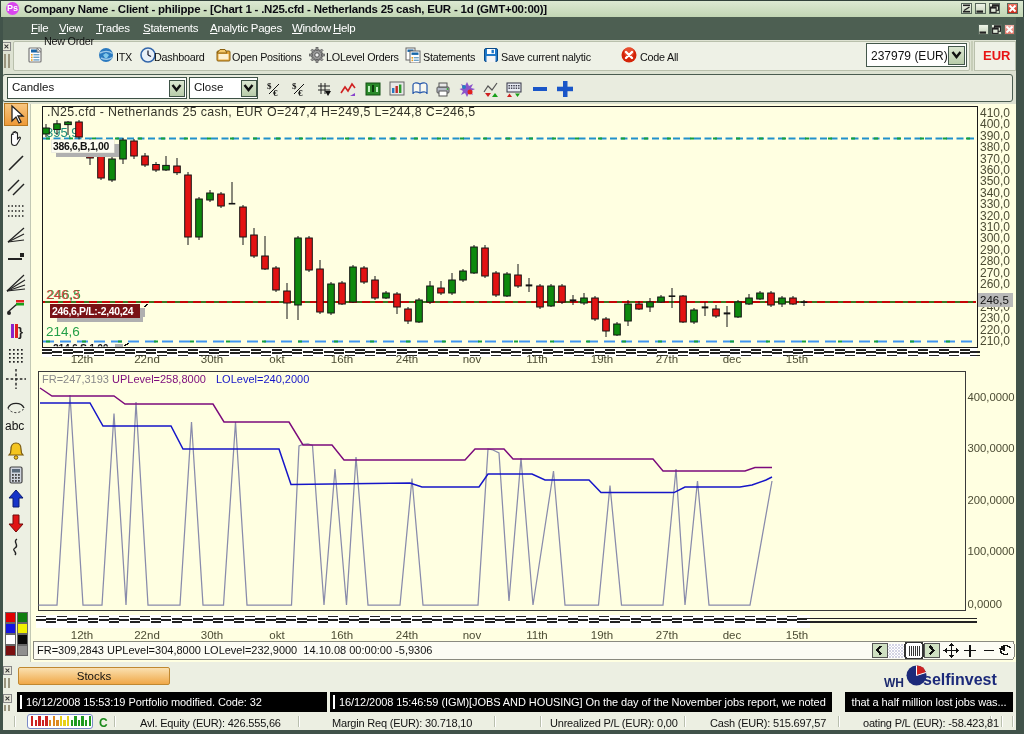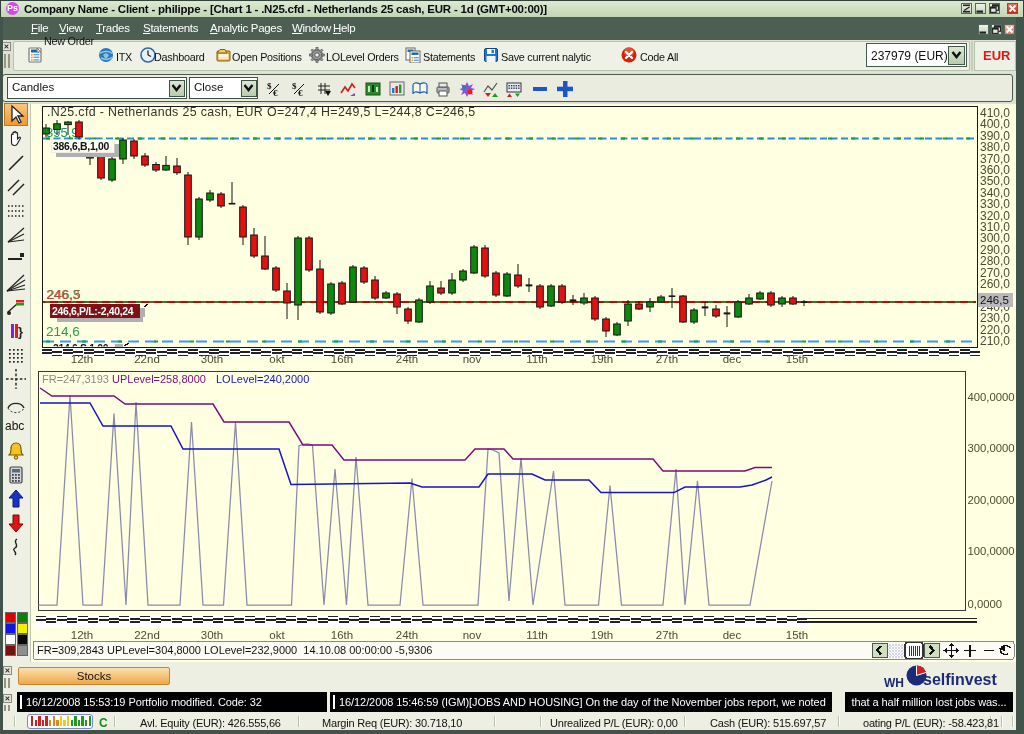--- a/index.html
+++ b/index.html
@@ -987,18 +987,18 @@
     <div style="position:absolute;left:39.0px;bottom:2px;width:2.4px;height:10px;background:#e8d018"></div>
     <div style="position:absolute;left:42.6px;bottom:2px;width:2.4px;height:6px;background:#1f9a1f"></div>
     <div style="position:absolute;left:46.2px;bottom:2px;width:2.4px;height:10px;background:#1f9a1f"></div>
     <div style="position:absolute;left:49.8px;bottom:2px;width:2.4px;height:6px;background:#1f9a1f"></div>
     <div style="position:absolute;left:53.4px;bottom:2px;width:2.4px;height:10px;background:#1f9a1f"></div>
     <div style="position:absolute;left:57.0px;bottom:2px;width:2.4px;height:6px;background:#1f9a1f"></div>
     <div style="position:absolute;left:60.6px;bottom:2px;width:2.4px;height:10px;background:#1f9a1f"></div>
   </div>
 <div class="abs" style="left:99px;top:716px;font:bold 12px 'Liberation Sans';color:#1a8a1a">C</div>
 <div class="abs" style="left:140px;top:717px;font:11px 'Liberation Sans';letter-spacing:-0.2px;color:#111">Avl. Equity (EUR): 426.555,66</div>
-<div class="abs" style="left:322px;top:717px;font:11px 'Liberation Sans';letter-spacing:-0.2px;color:#111">Margin Req (EUR): 30.718,10</div>
+<div class="abs" style="left:332px;top:717px;font:11px 'Liberation Sans';letter-spacing:-0.2px;color:#111">Margin Req (EUR): 30.718,10</div>
 <div class="abs" style="left:550px;top:717px;font:11px 'Liberation Sans';letter-spacing:-0.2px;color:#111">Unrealized P/L (EUR): 0,00</div>
 <div class="abs" style="left:710px;top:717px;font:11px 'Liberation Sans';letter-spacing:-0.2px;color:#111">Cash (EUR): 515.697,57</div>
 <div class="abs" style="left:863px;top:717px;font:11px 'Liberation Sans';letter-spacing:-0.2px;color:#111">oating P/L (EUR): -58.423,81</div>
 <div class="abs" style="left:0;top:17px;width:3px;height:717px;background:#41534a"></div>
 <div class="abs" style="left:1016px;top:17px;width:8px;height:717px;background:#41534a"></div>
 <div class="abs" style="left:0;top:730px;width:1024px;height:4px;background:#41534a"></div>
 </body></html>

